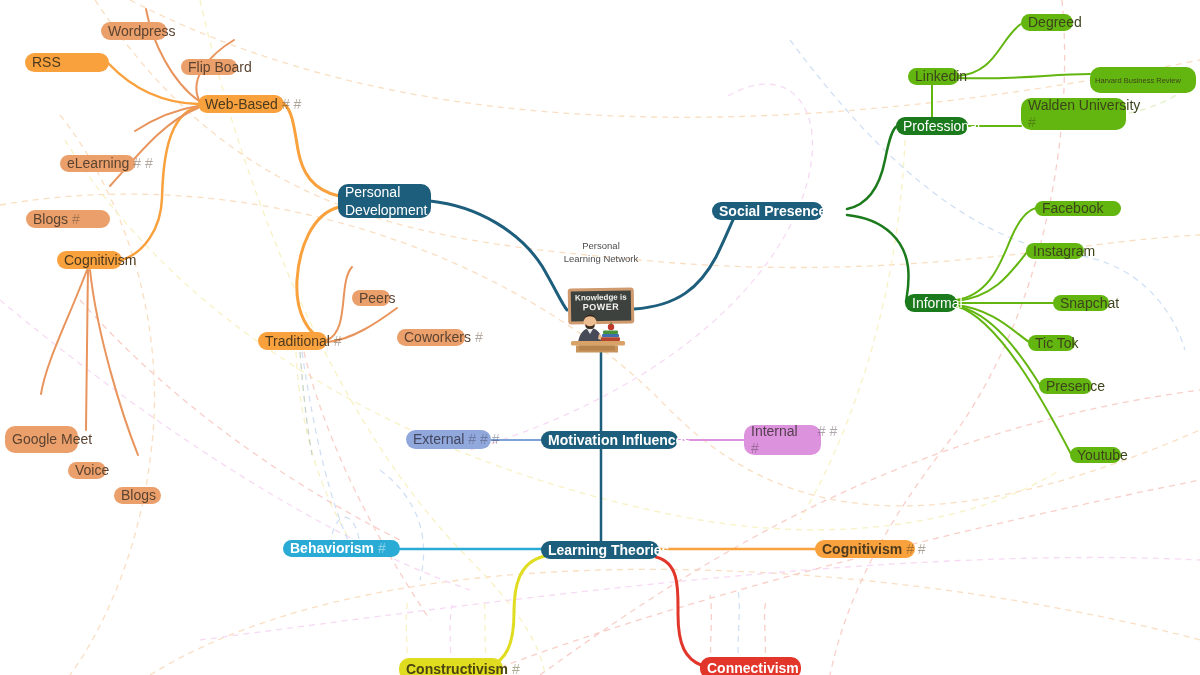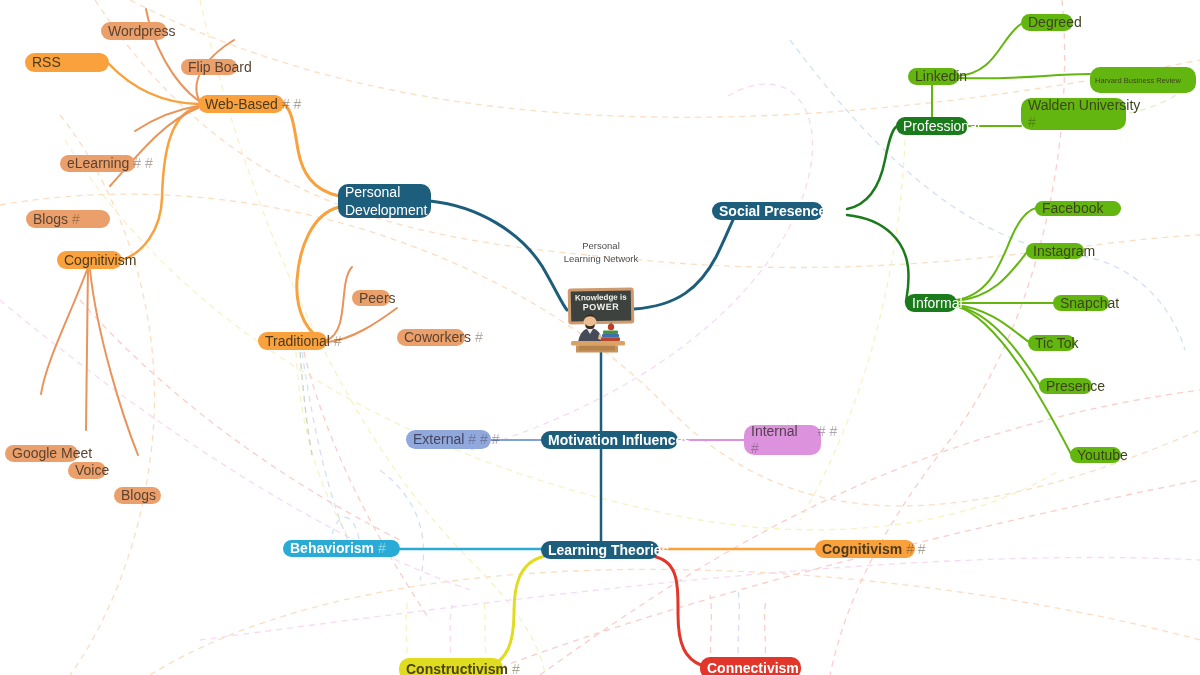--- a/index.html
+++ b/index.html
@@ -158,21 +158,21 @@
     <span>eLearning</span>
     <span class="hash"># #</span>
   </div>
   <div class="pill c-salmon" style="left:26px;top:178px;width:84px;height:18px">
     <span>Blogs</span>
     <span class="hash">#</span>
   </div>
   <div class="pill c-orange" style="left:57px;top:251px;width:65px;height:18px">
     <span>Cognitivism</span>
   </div>
-  <div class="pill c-salmon" style="left:5px;top:413px;width:73px;height:17px">
+  <div class="pill c-salmon" style="left:5px;top:394px;width:73px;height:27px">
     <span>Google Meet</span>
   </div>
   <div class="pill c-salmon" style="left:68px;top:430px;width:38px;height:17px">
     <span>Voice</span>
   </div>
   <div class="pill c-salmon" style="left:114px;top:455px;width:47px;height:17px">
     <span>Blogs</span>
   </div>
   <div class="pill c-orange" style="left:258px;top:332px;width:69px;height:18px">
     <span>Traditional</span>

